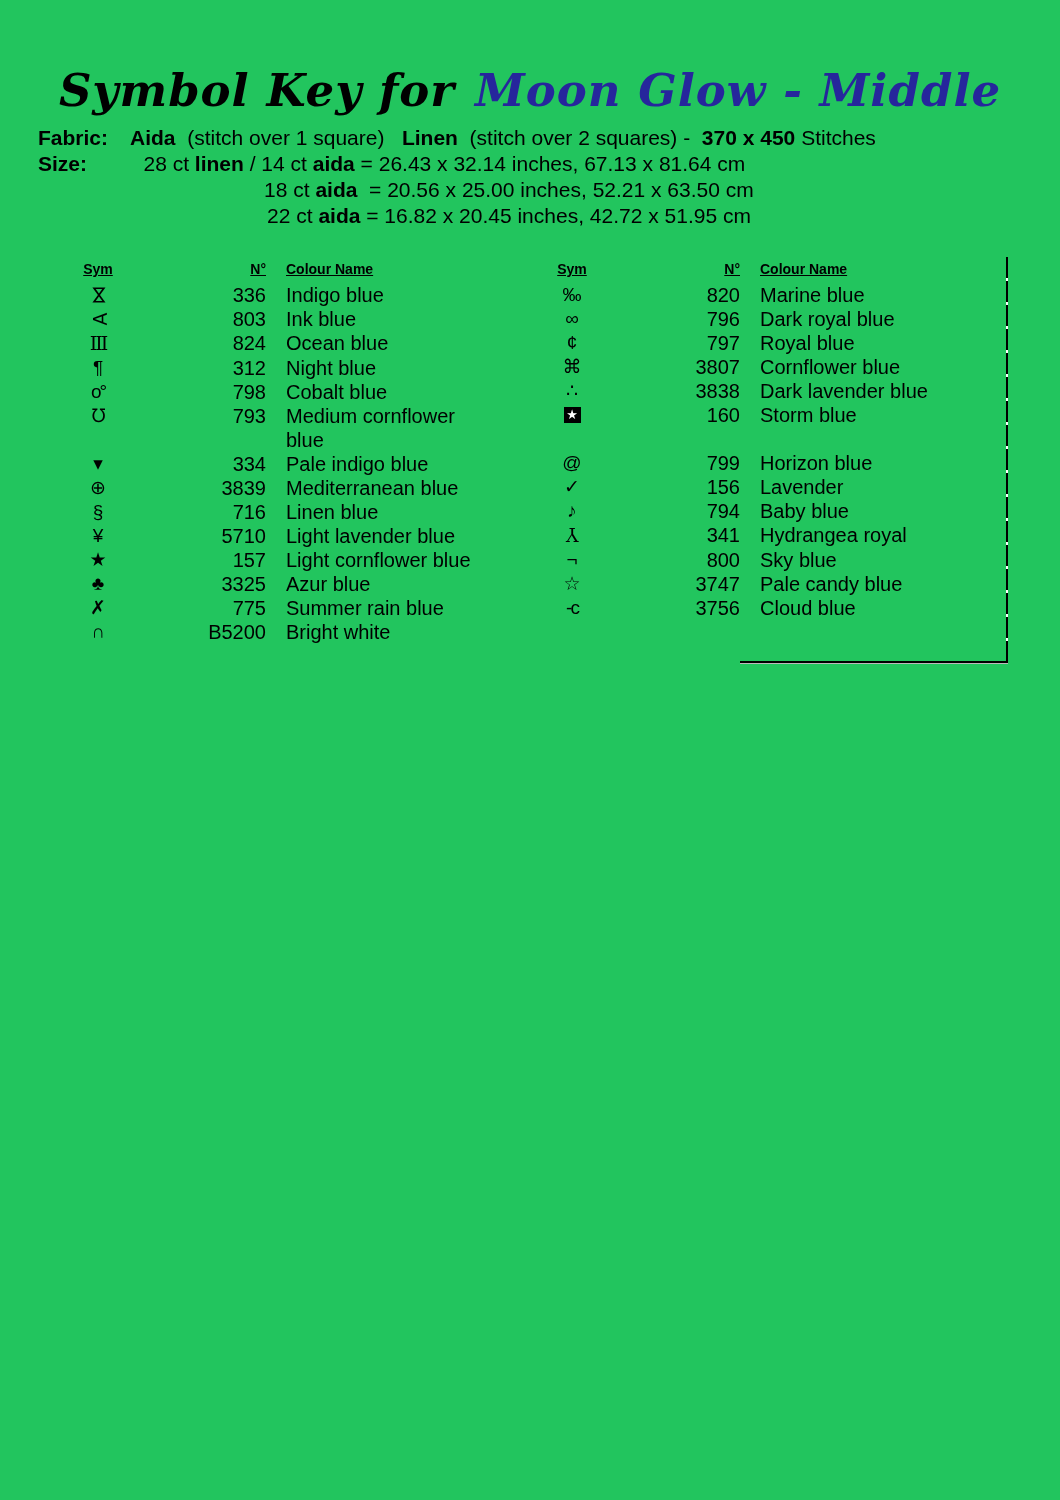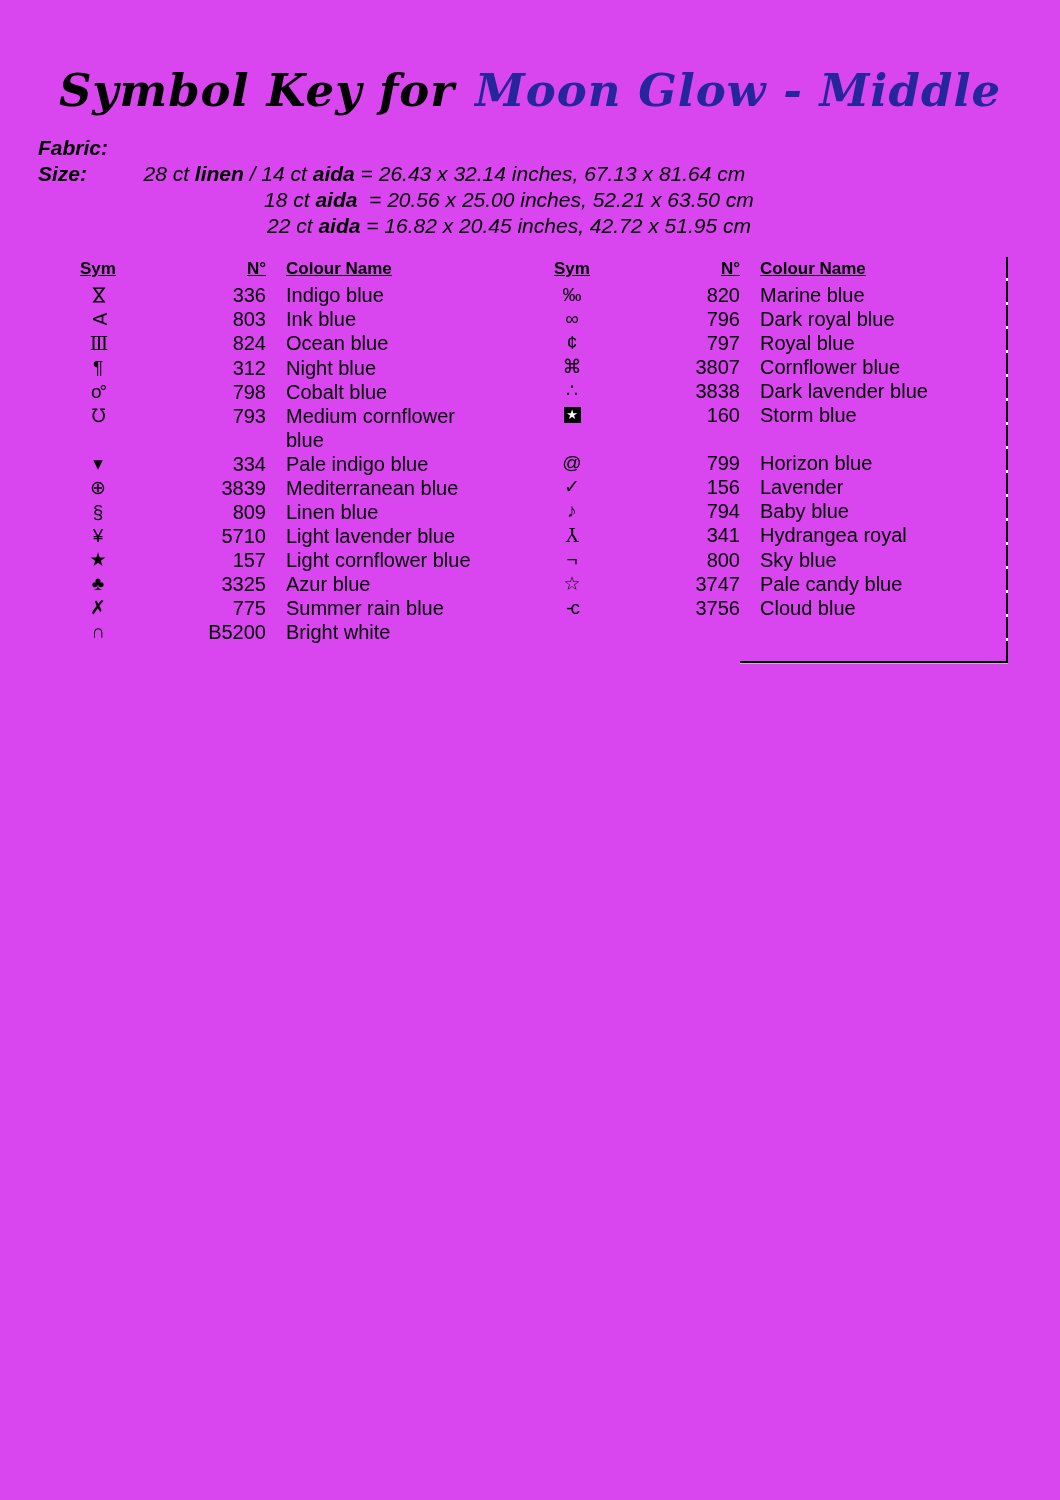--- a/index.html
+++ b/index.html
@@ -1,45 +1,45 @@
 <!DOCTYPE html>
 <html><head>
 <meta charset="utf-8">
 <style>
   html,body{margin:0;padding:0;background:#888;}
   .page{
     position:relative;width:1060px;height:1500px;margin:0 auto;
-    background:#d946ef;color:#000;
+    background:#22c55e;color:#000;
     font-family:"Liberation Sans",sans-serif;overflow:hidden;
   }
   
   .title{
     position:absolute;top:66px;left:0;width:100%;text-align:center;
     font-family:"DejaVu Serif",serif;font-style:italic;font-weight:bold;
     font-size:45px;line-height:1.1;letter-spacing:1px;white-space:nowrap;
   }
   .title .pattern{margin-left:20px;}
   
-  .meta{position:absolute;left:38px;top:135px;font-size:21px;line-height:26px;font-style:italic;}
+  .meta{position:absolute;left:38px;top:125px;font-size:21px;line-height:26px;}
   .meta-row{display:flex;align-items:flex-start;}
   .meta-label{width:92px;flex:none;font-weight:bold;}
   .seg-line{white-space:pre-wrap;}
   .b{font-weight:bold;}
   
   .key{position:absolute;top:257px;left:0;width:100%;font-size:20px;line-height:24px;}
   .kcol{position:absolute;top:0;}
   .kcol.left{left:72px;width:430px;}
   .kcol.right{left:546px;width:450px;}
   .krow{display:grid;grid-template-columns:52px 142px 226px;}
   .sym-c{text-align:center;font-size:19px;}
   .num-c{text-align:right;}
   .name-c{padding-left:20px;box-sizing:border-box;white-space:pre-line;}
   .khead{font-size:19px;font-weight:bold;margin-bottom:2px;}
   .khead span{text-decoration:underline;}
-  .khead .sym-c,.khead .num-c,.khead .name-c{font-size:17px;}
+  .khead .sym-c,.khead .num-c,.khead .name-c{font-size:14px;}
   .gap{margin-top:24px;}
   
   .rot90{display:inline-block;transform:rotate(90deg);}
   .rot180{display:inline-block;transform:rotate(180deg);}
   .serif{font-family:"DejaVu Serif",serif;}
   .tight{letter-spacing:-2px;}
   .boxed{
     display:inline-block;background:#000;color:#fff;
     font-size:13px;line-height:15px;width:17px;height:16px;
     vertical-align:2px;letter-spacing:0;
@@ -56,20 +56,21 @@
 
 <div class="page">
 
   <div class="title">
     <span>Symbol Key for</span><span class="pattern" style="color: rgb(38, 38, 156);">Moon Glow - Middle</span>
   </div>
 
   <div class="meta">
     <div class="meta-row">
       <span class="meta-label">Fabric:</span>
+      <span class="seg-line"><span class="b">Aida</span><span>  (stitch over 1 square)   </span><span class="b">Linen</span><span>  (stitch over 2 squares) -  </span><span class="b">370 x 450</span><span> Stitches</span></span>
     </div>
     <div class="meta-row">
       <span class="meta-label">Size:</span>
       <span>
           <div class="seg-line" style="padding-left: 5px; text-align: center;"><span>28 ct </span><span class="b">linen</span><span> / 14 ct </span><span class="b">aida</span><span> = 26.43 x 32.14 inches, 67.13 x 81.64 cm</span></div>
           <div class="seg-line" style="padding-left: 134px;"><span>18 ct </span><span class="b">aida</span><span>  = 20.56 x 25.00 inches, 52.21 x 63.50 cm</span></div>
           <div class="seg-line" style="padding-left: 137px;"><span>22 ct </span><span class="b">aida</span><span> = 16.82 x 20.45 inches, 42.72 x 51.95 cm</span></div>
         </span>
     </div>
   </div>
@@ -118,21 +119,21 @@
             <span class="num-c">334</span>
             <span class="name-c">Pale indigo blue</span>
           </div>
           <div class="krow">
             <span class="sym-c"><span>⊕</span></span>
             <span class="num-c">3839</span>
             <span class="name-c">Mediterranean blue</span>
           </div>
           <div class="krow">
             <span class="sym-c"><span>§</span></span>
-            <span class="num-c">809</span>
+            <span class="num-c">716</span>
             <span class="name-c">Linen blue</span>
           </div>
           <div class="krow">
             <span class="sym-c"><span>¥</span></span>
             <span class="num-c">5710</span>
             <span class="name-c">Light lavender blue</span>
           </div>
           <div class="krow">
             <span class="sym-c"><span>★</span></span>
             <span class="num-c">157</span>

